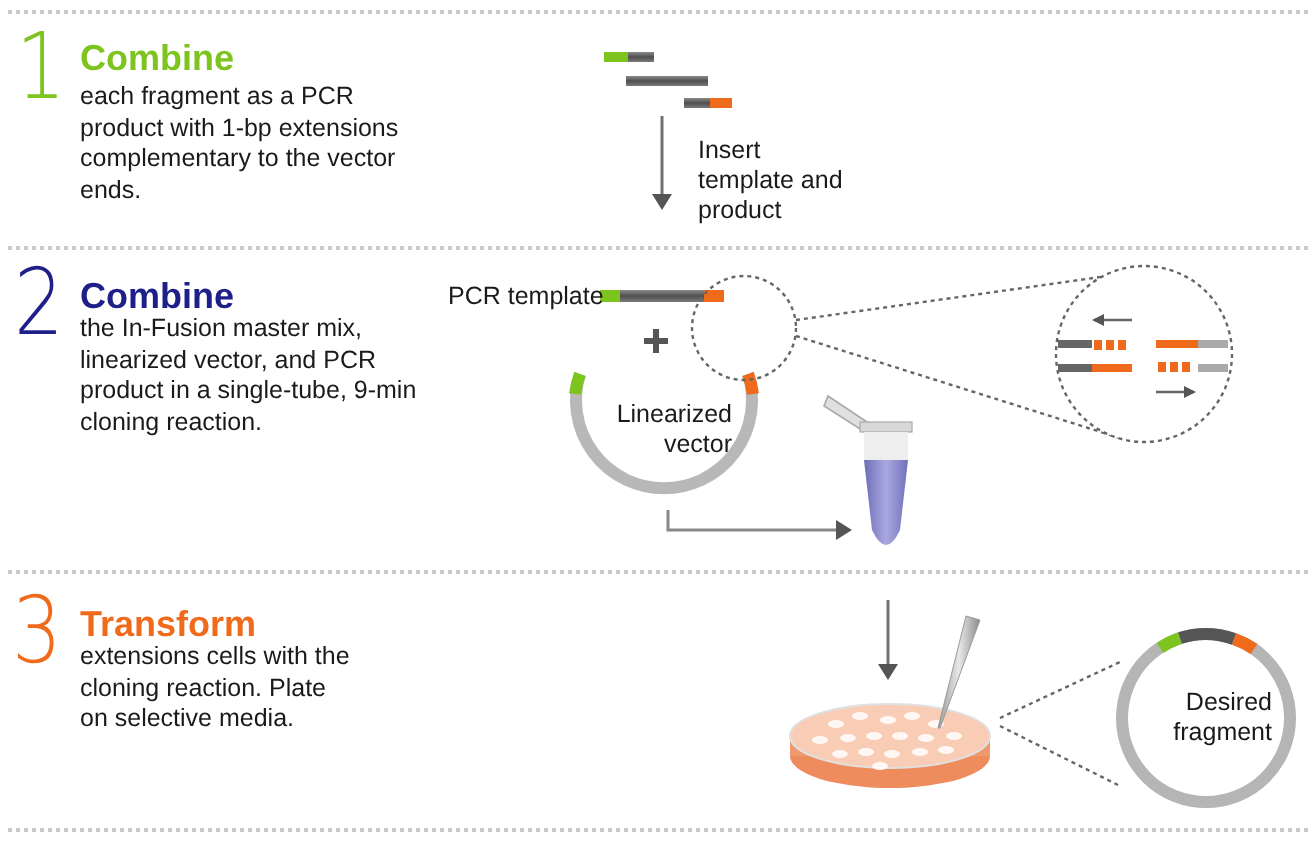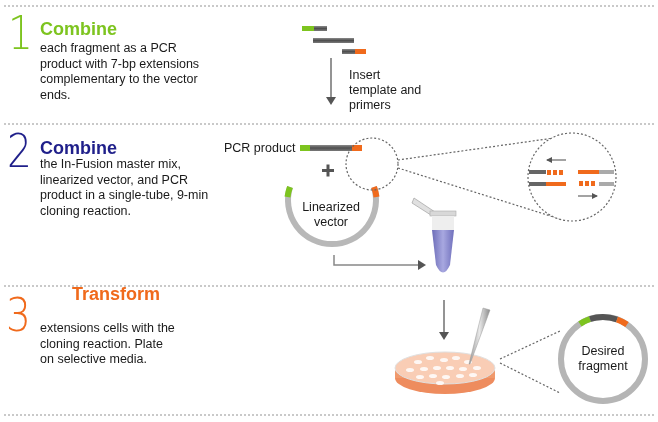--- a/index.html
+++ b/index.html
@@ -3,46 +3,46 @@
   <meta charset="utf-8">
   <style>
     html, body { margin: 0; padding: 0; background: #ffffff; }
     body { width: 658px; height: 422px; position: relative; overflow: hidden; font-family: "Liberation Sans", sans-serif; }
     .divider { position: absolute; left: 4px; right: 4px; height: 0; border-top: 2px dotted #c9c9c9; }
     .step { position: absolute; left: 0; }
     .step-num { position: absolute; font-family: "DejaVu Sans", sans-serif; font-weight: 200; font-size: 46px; line-height: 46px; transform: scaleX(0.85); transform-origin: left top; }
     .step-title { position: absolute; font-family: "Liberation Sans", sans-serif; font-weight: bold; font-size: 18px; line-height: 20px; }
     .step-desc { position: absolute; font-size: 12.5px; line-height: 15.5px; color: #1a1a1a; width: 180px; }
     .label { position: absolute; font-size: 12.5px; line-height: 15px; color: #1a1a1a; }
-    .center { text-align: center; }
+    .center { text-align: right; }
     svg.art { position: absolute; left: 0; top: 0; }
   </style>
 </head>
 <body>
 
 <div class="divider" style="top:5px;"></div>
 <div class="divider" style="top:123px;"></div>
 <div class="divider" style="top:285px;"></div>
 <div class="divider" style="top:414px;"></div>
 
 <div class="step">
   <div class="step-num" style="left:8px; top:10px; color:#7dc41f;">1</div>
   <div class="step-title" style="left:40px; top:19px; color:#7dc41f;">Combine</div>
-  <div class="step-desc" style="left:40px; top:41px; width:180px;">each fragment as a PCR product with 7-bp extensions complementary to the vector ends.</div>
+  <div class="step-desc" style="left:40px; top:41px; width:180px;">each fragment as a PCR product with 1-bp extensions complementary to the vector ends.</div>
 </div>
 
 <div class="step">
   <div class="step-num" style="left:7px; top:128px; color:#1f1f8a;">2</div>
   <div class="step-title" style="left:40px; top:138px; color:#1f1f8a;">Combine</div>
   <div class="step-desc" style="left:40px; top:157px; width:170px;">the In-Fusion master mix, linearized vector, and PCR product in a single-tube, 9-min cloning reaction.</div>
 </div>
 
 <div class="step">
   <div class="step-num" style="left:6px; top:292px; color:#f06a1c;">3</div>
-  <div class="step-title" style="left:40px; top:284px; color:#f06a1c;margin-left:32px;">Transform</div>
+  <div class="step-title" style="left:40px; top:302px; color:#f06a1c;">Transform</div>
   <div class="step-desc" style="left:40px; top:321px; width:140px;">extensions cells with the cloning reaction. Plate on selective media.</div>
 </div>
 
 <svg class="art" width="658" height="422" viewBox="0 0 658 422">
   <defs>
     <linearGradient id="gBar" x1="0" y1="0" x2="0" y2="1">
       <stop offset="0" stop-color="#8a8a8a"></stop>
       <stop offset="0.5" stop-color="#4f4f4f"></stop>
       <stop offset="1" stop-color="#7a7a7a"></stop>
     </linearGradient>
@@ -169,16 +169,16 @@
   <line x1="500" y1="363" x2="560" y2="393" stroke="#666" stroke-width="1.2" stroke-dasharray="2,2"></line>
 
   <g>
     <circle cx="603" cy="359" r="42" fill="#fff" stroke="#b5b5b5" stroke-width="6"></circle>
     <path d="M 580 324 A 42 42 0 0 1 590 319" fill="none" stroke="#7dc41f" stroke-width="6"></path>
     <path d="M 590 319 A 42 42 0 0 1 617 319.5" fill="none" stroke="#555" stroke-width="6"></path>
     <path d="M 617 319.5 A 42 42 0 0 1 627 324.5" fill="none" stroke="#f06a1c" stroke-width="6"></path>
   </g>
 </svg>
 
-<div class="label" style="left:349px; top:68px; width:80px;">Insert template and primers</div>
-<div class="label" style="left:224px; top:141px;">PCR product</div>
+<div class="label" style="left:349px; top:68px; width:80px;">Insert template and product</div>
+<div class="label" style="left:224px; top:141px;">PCR template</div>
 <div class="label center" style="left:296px; top:200px; width:70px;">Linearized vector</div>
 <div class="label center" style="left:570px; top:344px; width:66px;">Desired fragment</div>
 
 </body></html>

